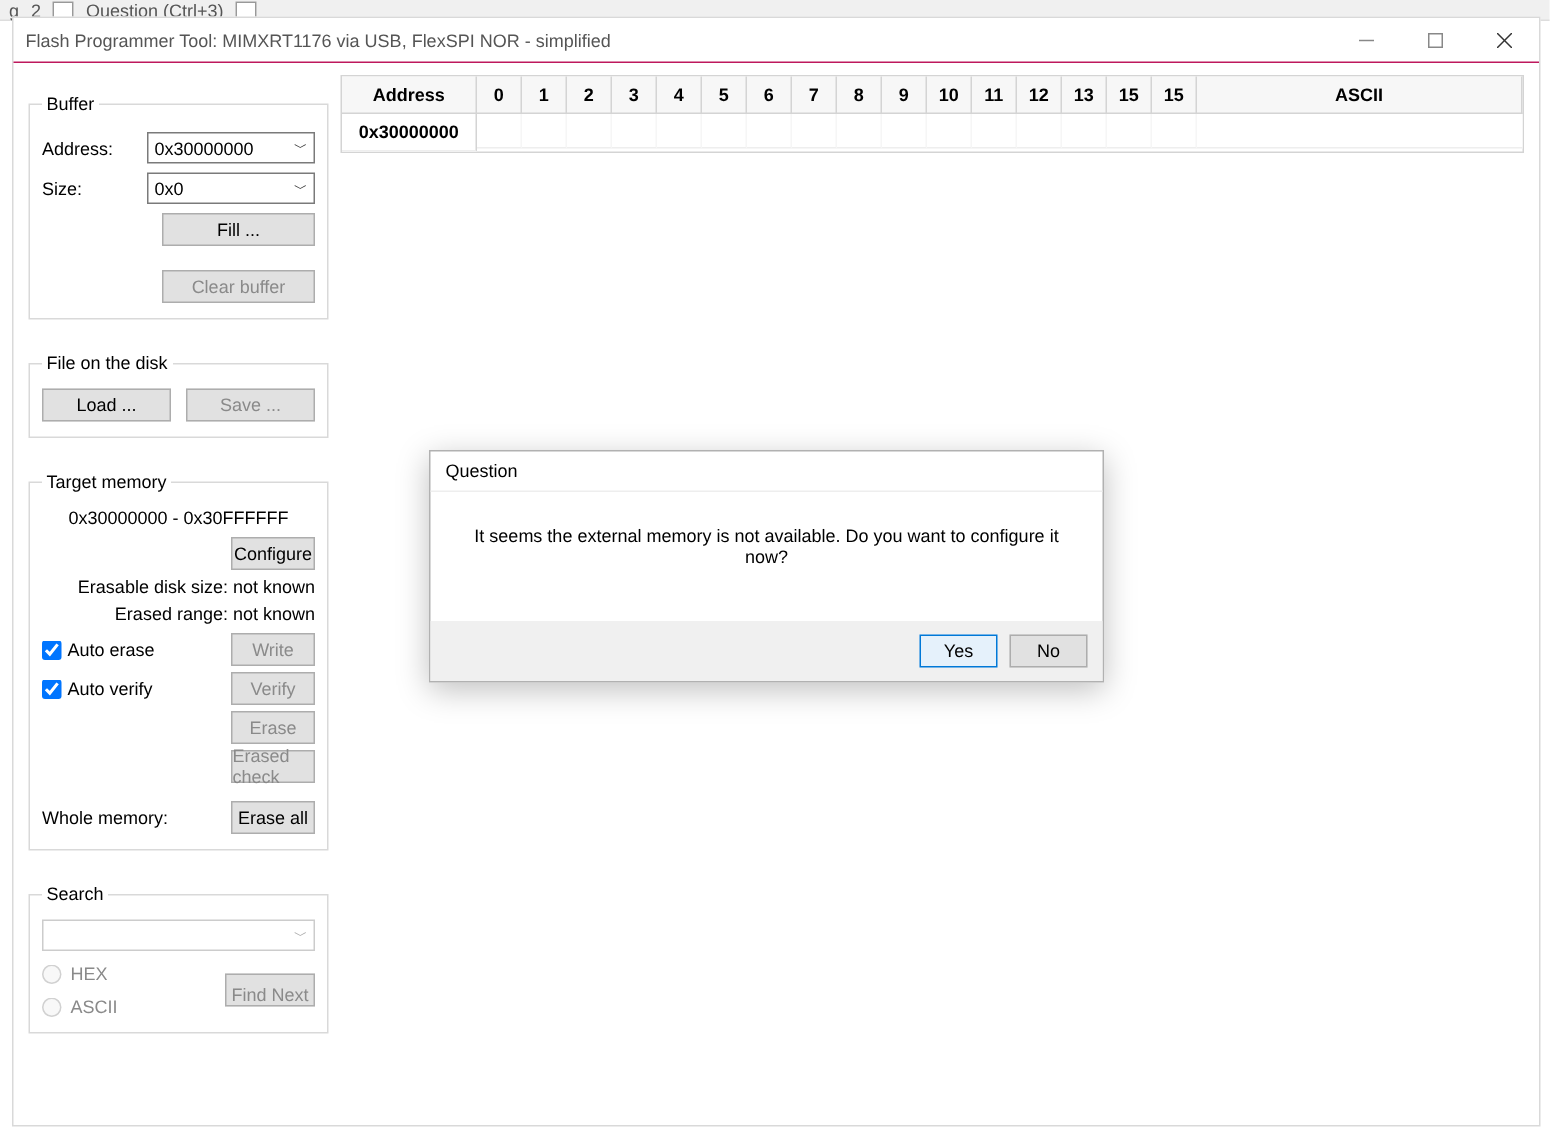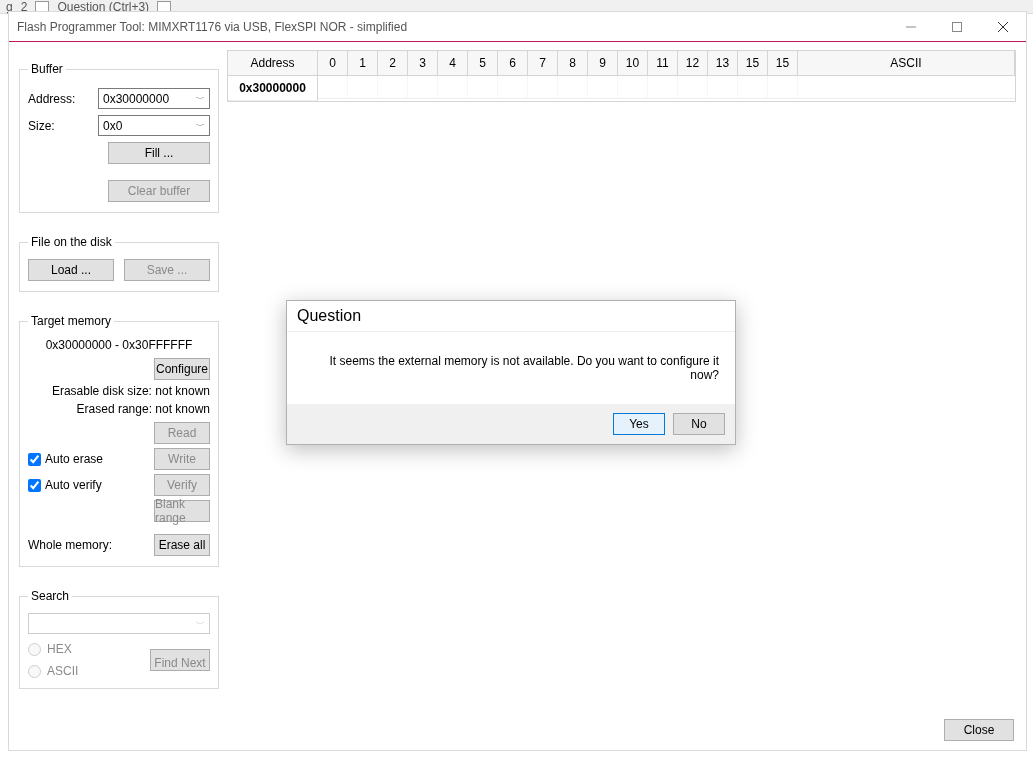--- a/index.html
+++ b/index.html
@@ -35,34 +35,34 @@
     .check input{width:13px;height:13px;}
     .search-input{width:100%;height:21px;border:1px solid #cccccc;display:flex;align-items:center;padding:0 4px;position:relative;margin-top:4px;}
     .search-input .combo-arrow{color:#aaa;}
     .radio-group{margin-top:8px;display:flex;align-items:flex-start;justify-content:space-between;}
     .radios{display:flex;flex-direction:column;gap:8px;}
     .radio{display:flex;align-items:center;gap:6px;color:#8a8a8a;}
     .radio input{width:13px;height:13px;}
     .right-col{flex:1;display:flex;flex-direction:column;}
     .hex-table{border:1px solid #d4d4d4;}
     .hex-header{display:flex;}
-    .hex-cell{border-right:1px solid #d4d4d4;border-bottom:1px solid #d4d4d4;background:#f7f7f7;font-weight:normal;display:flex;align-items:center;justify-content:center;height:25px;}
+    .hex-cell{border-right:1px solid #d4d4d4;border-bottom:1px solid #d4d4d4;background:#f7f7f7;font-weight:bold;display:flex;align-items:center;justify-content:center;height:25px;}
     .addr-col{width:90px;}
     .byte-col{width:30px;}
     .ascii-col{flex:1;}
     .hex-body-row{display:flex;}
     .hex-body-row .hex-cell{background:#fff;font-weight:bold;border-bottom:1px solid #eee;}
     .hex-body-row .byte-cell{background:#fff;border-right:1px solid #f6f6f6;border-bottom:1px solid #eee;width:30px;height:23px;}
     .hex-body-row .ascii-cell{background:#fff;border-bottom:1px solid #eee;flex:1;height:23px;}
     .footer{height:42px;display:flex;align-items:center;justify-content:flex-end;padding-right:12px;border-top:1px solid transparent;}
     .footer .btn{width:70px;}
     
     .modal{position:absolute;left:286px;top:300px;width:450px;background:#fff;border:1px solid #b1b1b1;box-shadow:0 5px 20px rgba(0,0,0,0.25);}
-    .modal-title{padding:6px 10px;border-bottom:1px solid #eee;color:#000;font-size:16px;}
-    .modal-body{padding:22px 16px 22px 16px;text-align:right;}
+    .modal-title{padding:6px 10px;border-bottom:1px solid #eee;color:#000;font-size:12px;}
+    .modal-body{padding:22px 16px 36px 16px;text-align:center;}
     .modal-footer{background:#f0f0f0;padding:9px 10px;display:flex;justify-content:flex-end;gap:8px;}
     .modal-footer .btn{width:52px;}
     .btn.primary{border:1px solid #0078d7;background:#e5f1fb;}
   </style>
 </head>
 <body>
 
 <div class="bg-hint">
   <span>g</span>
   <span>2</span>
@@ -141,45 +141,45 @@
           <div class="mem-row">
               <div class="btn">
                 <span>Configure</span>
               </div>
             </div>
         </div>
         <div class="target-info">Erasable disk size: not known</div>
         <div class="target-info">Erased range: not known</div>
         <div class="mem-btns" style="margin-top:6px;">
           <div class="mem-row">
-              <div class="btn disabled">
-                <span>Read</span>
-              </div>
-            </div>
-          <div class="mem-row">
             <label class="check">
                 <input type="checkbox" checked="" style="">
                 <span>Auto erase</span>
               </label>
             <div class="btn disabled">
                 <span>Write</span>
               </div>
           </div>
           <div class="mem-row">
             <label class="check">
                 <input type="checkbox" checked="" style="">
                 <span>Auto verify</span>
               </label>
             <div class="btn disabled">
                 <span>Verify</span>
               </div>
           </div>
           <div class="mem-row">
               <div class="btn disabled">
-                <span>Blank range</span>
+                <span>Erase</span>
+              </div>
+            </div>
+          <div class="mem-row">
+              <div class="btn disabled">
+                <span>Erased check</span>
               </div>
             </div>
           <div class="mem-row" style="margin-top:8px;">
             <span>Whole memory:</span>
             <div class="btn">
                 <span>Erase all</span>
               </div>
           </div>
         </div>
       </fieldset>
@@ -246,25 +246,20 @@
           <div class="byte-cell"></div>
           <div class="byte-cell"></div>
           <div class="byte-cell"></div>
           <div class="byte-cell"></div>
           <div class="byte-cell"></div>
           <div class="ascii-cell"></div>
         </div>
       </div>
     </div>
   </div>
-  <div class="footer">
-    <div class="btn">
-        <span>Close</span>
-      </div>
-  </div>
 </div>
 
 <div class="modal">
   <div class="modal-title">Question</div>
   <div class="modal-body">It seems the external memory is not available. Do you want to configure it now?</div>
   <div class="modal-footer">
     <div class="btn primary">
         <span>Yes</span>
       </div>
     <div class="btn">

